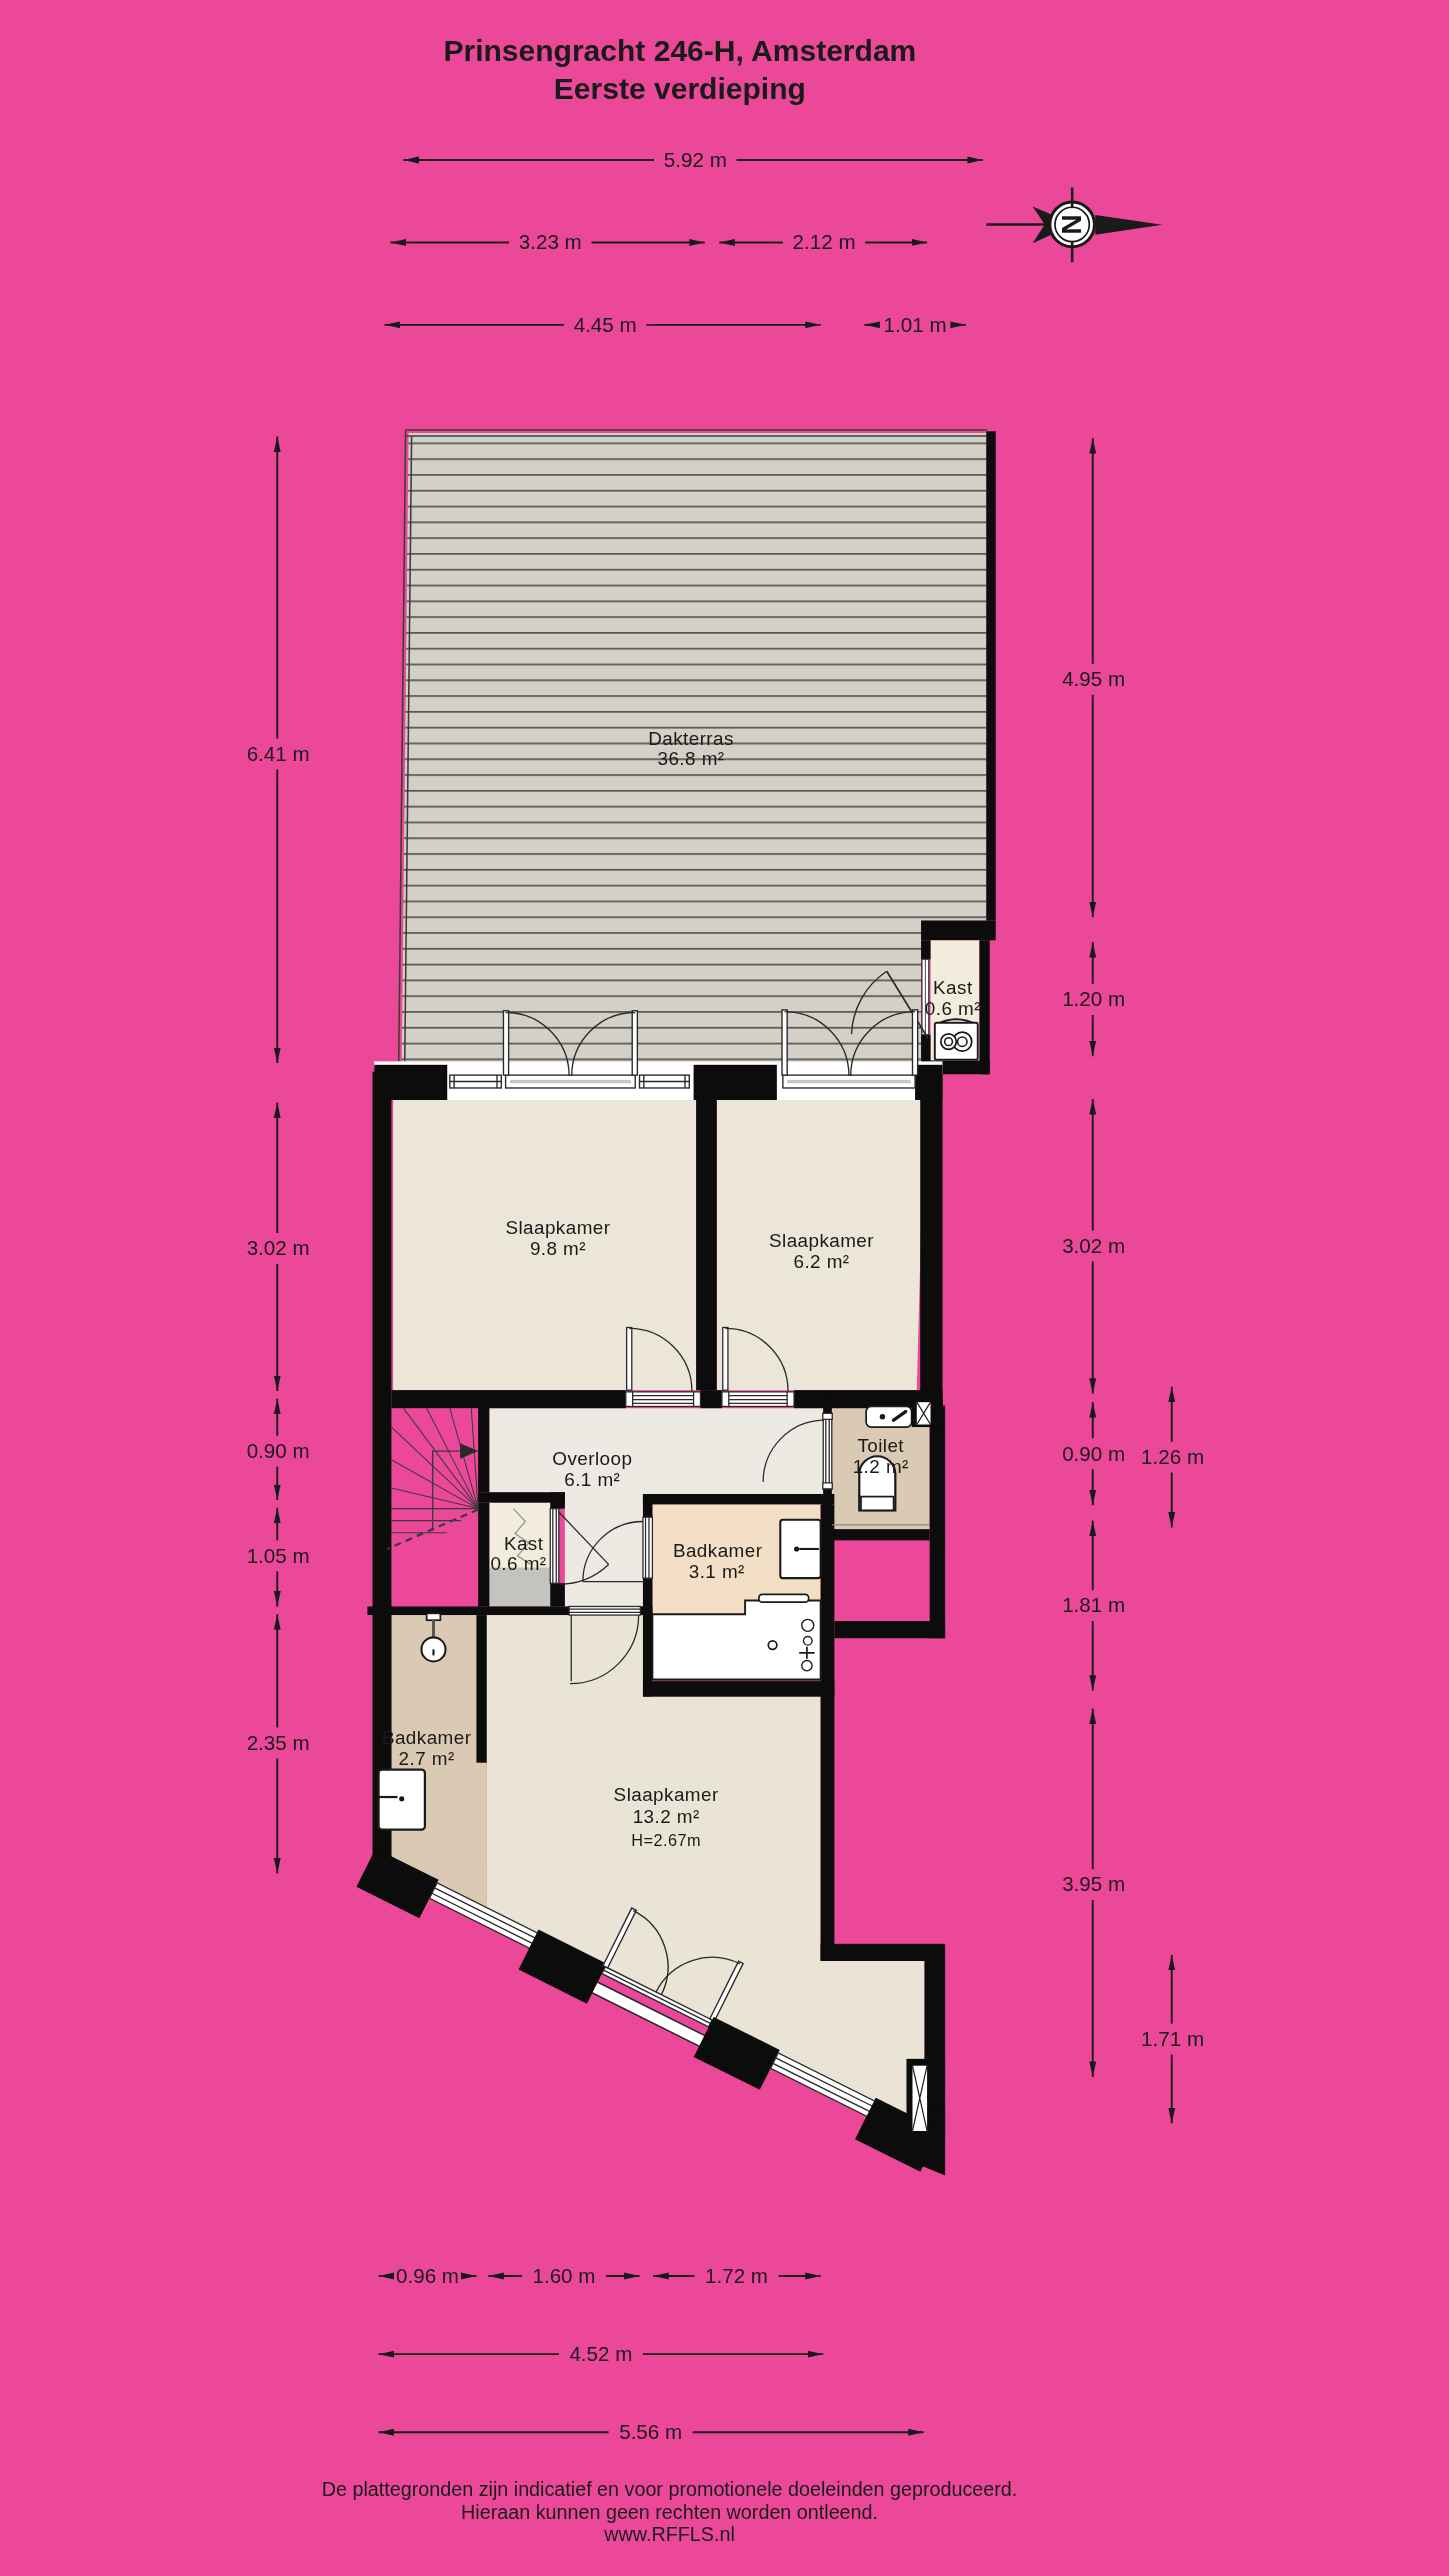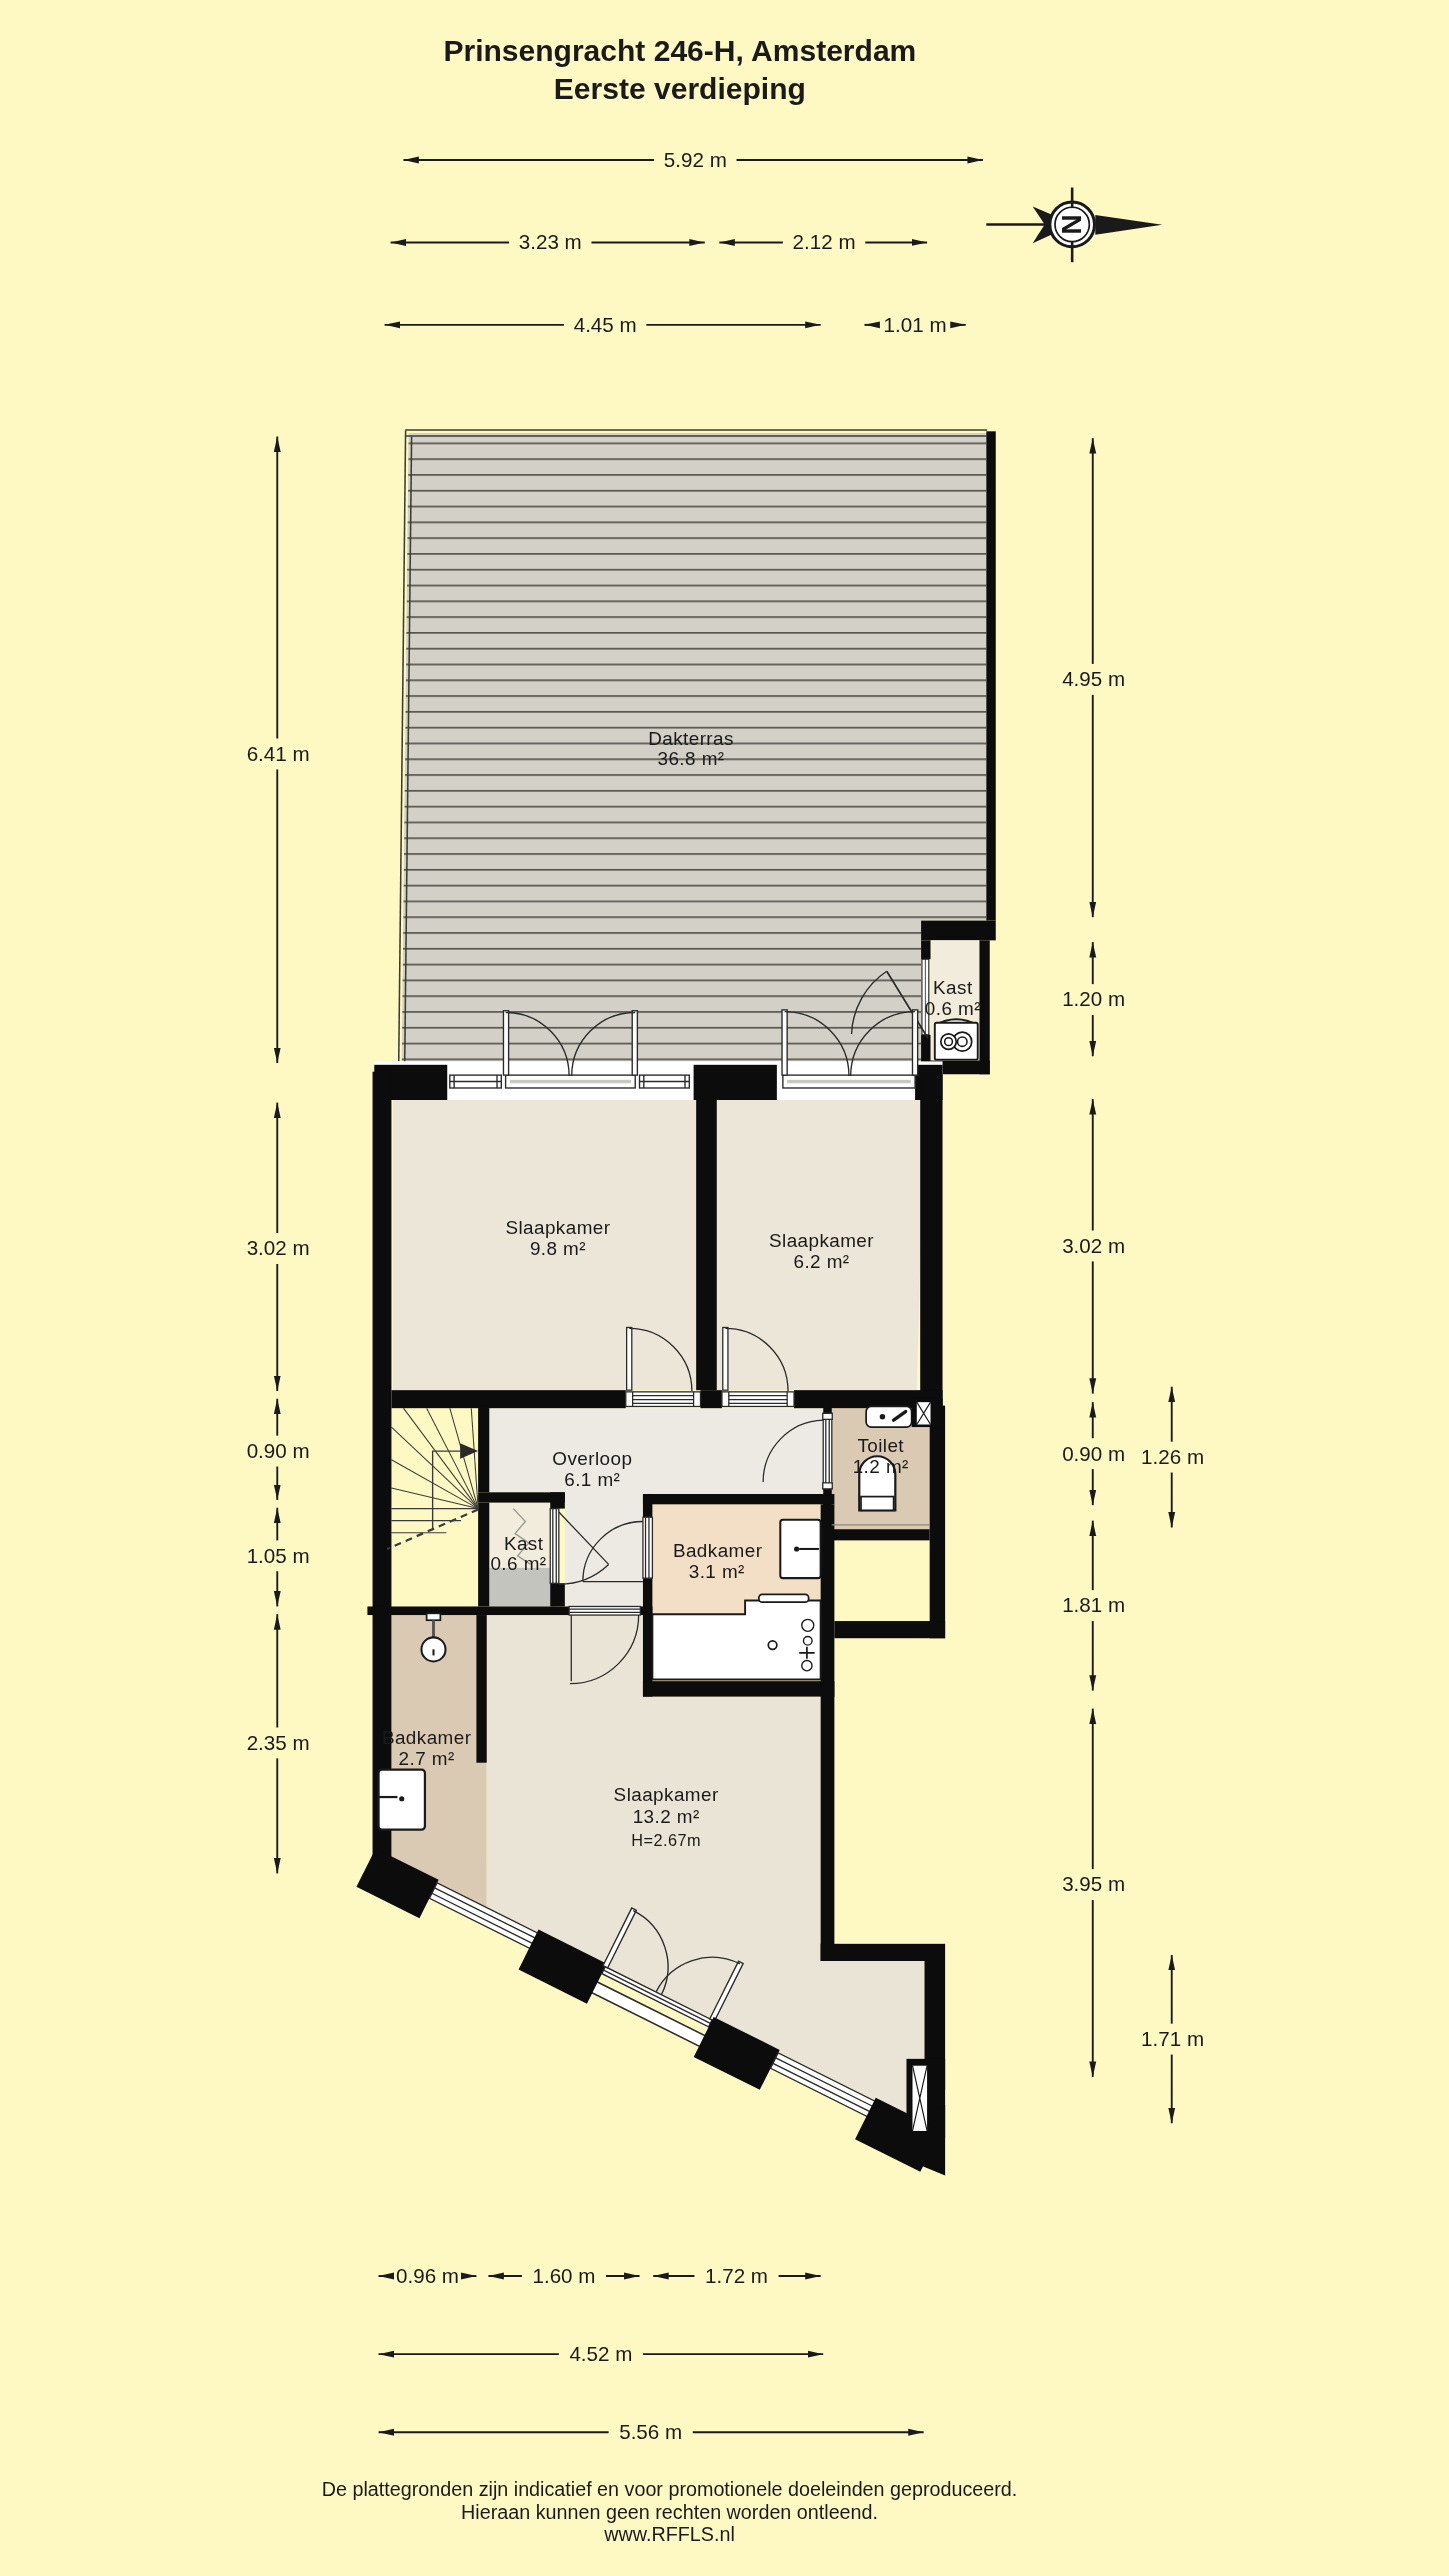--- a/index.html
+++ b/index.html
@@ -1,16 +1,16 @@
 <!DOCTYPE html>
 <html style="font-size:13.7px"><head>
 <meta charset="utf-8">
 <style>
   html,body{margin:0;padding:0;background:#ffffff;}
-  .page{width:1449px;height:2576px;position:relative;background:#fef9c3;overflow:hidden;}
+  .page{width:1449px;height:2576px;position:relative;background:#ec4899;overflow:hidden;}
   svg{display:block;}
   text{font-family:"Liberation Sans", sans-serif;fill:#1a1a1a;}
   .lbl{font-size:22px;letter-spacing:0.5px;}
   .dim{font-size:24px;}
   .ttl{font-size:35px;font-weight:bold;}
   .sub{font-size:19px;}
   .ftr{font-size:23px;}
 </style>
 </head>
 <body>

